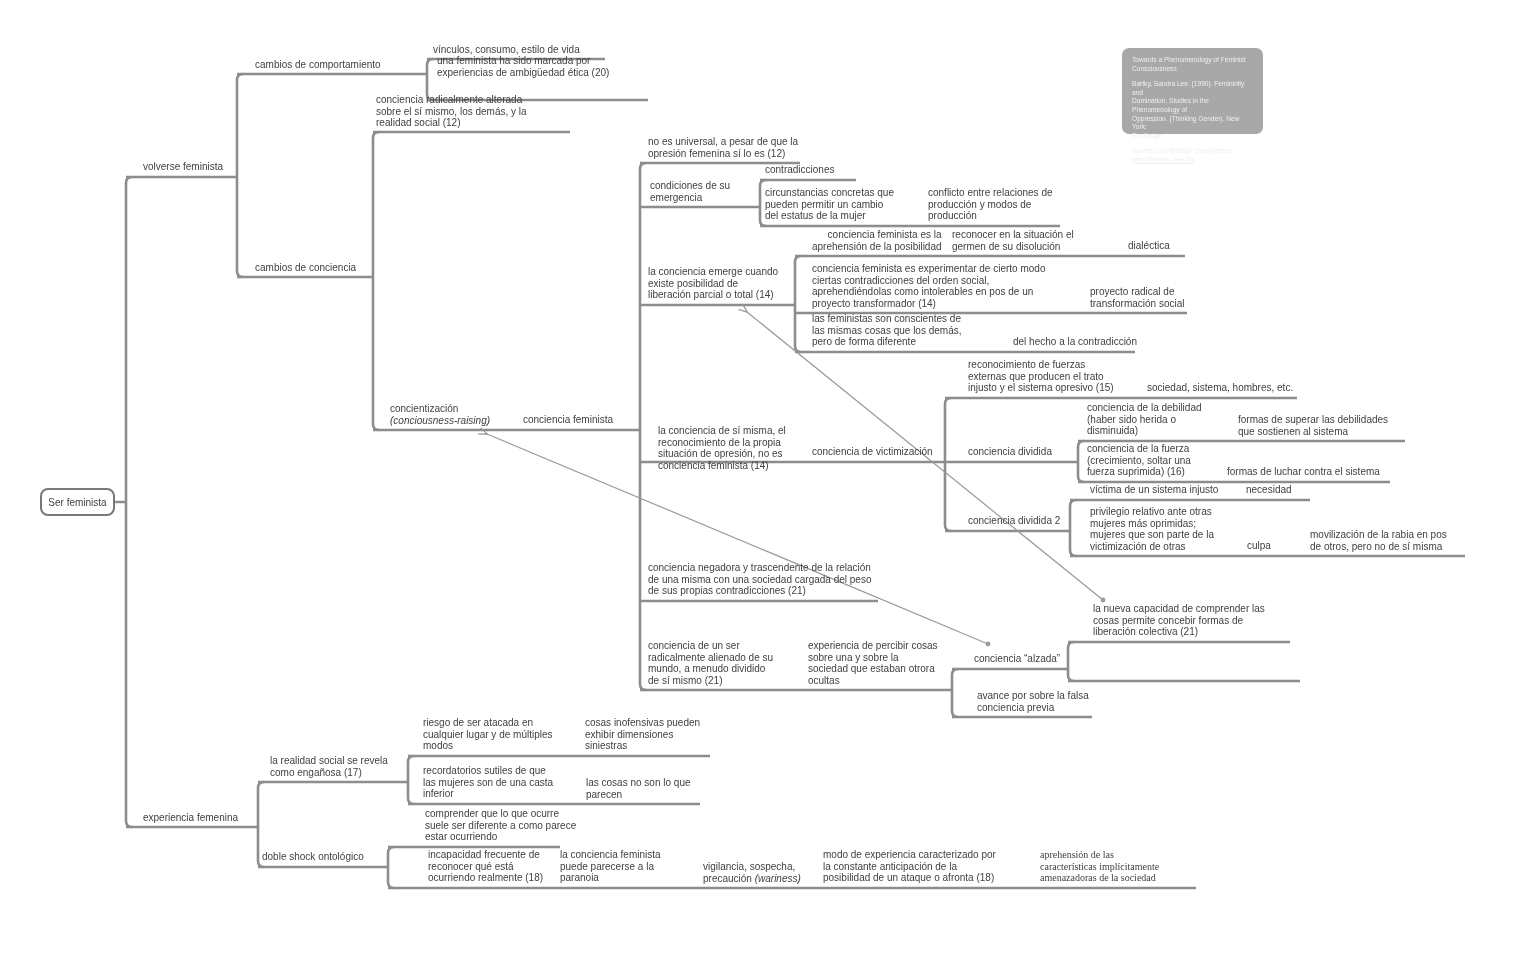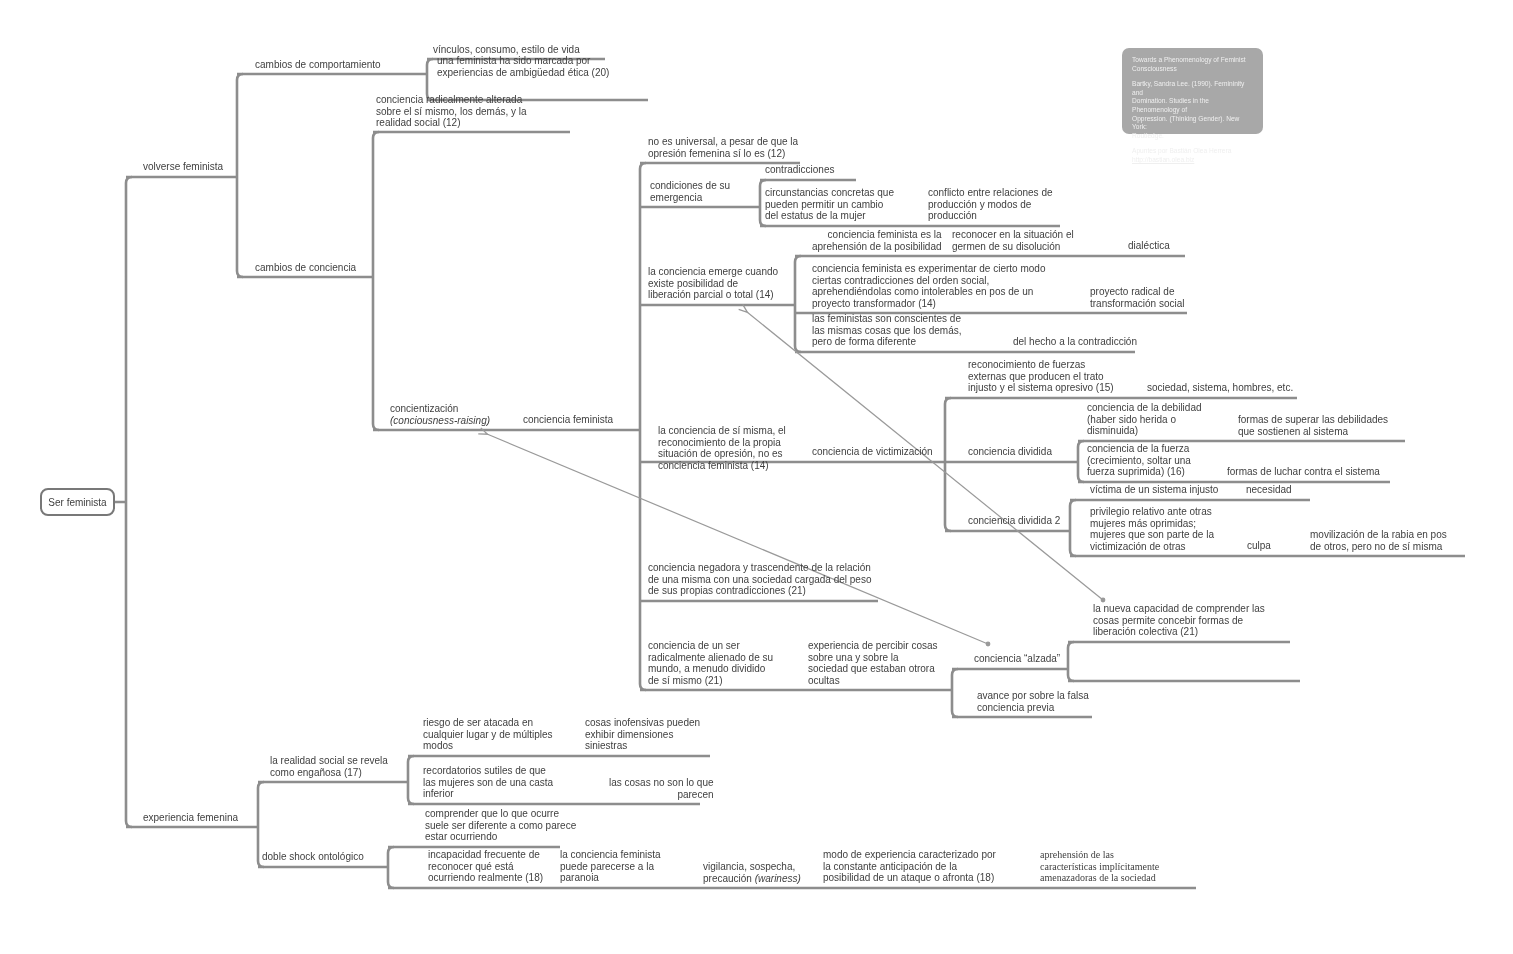--- a/index.html
+++ b/index.html
@@ -184,21 +184,21 @@
 como engañosa (17)</div>
   <div class="node" style="left:423px;top:717px;">riesgo de ser atacada en
 cualquier lugar y de múltiples
 modos</div>
   <div class="node" style="left:585px;top:717px;">cosas inofensivas pueden
 exhibir dimensiones
 siniestras</div>
   <div class="node" style="left:423px;top:765px;">recordatorios sutiles de que
 las mujeres son de una casta
 inferior</div>
-  <div class="node" style="left:609px;top:777px;text-align:right;">las cosas no son lo que
+  <div class="node" style="left:586px;top:777px;">las cosas no son lo que
 parecen</div>
   <div class="node" style="left:262px;top:851px;">doble shock ontológico</div>
   <div class="node" style="left:425px;top:808px;">comprender que lo que ocurre
 suele ser diferente a como parece
 estar ocurriendo</div>
   <div class="node" style="left:428px;top:849px;">incapacidad frecuente de
 reconocer qué está
 ocurriendo realmente (18)</div>
   <div class="node" style="left:560px;top:849px;">la conciencia feminista
 puede parecerse a la

